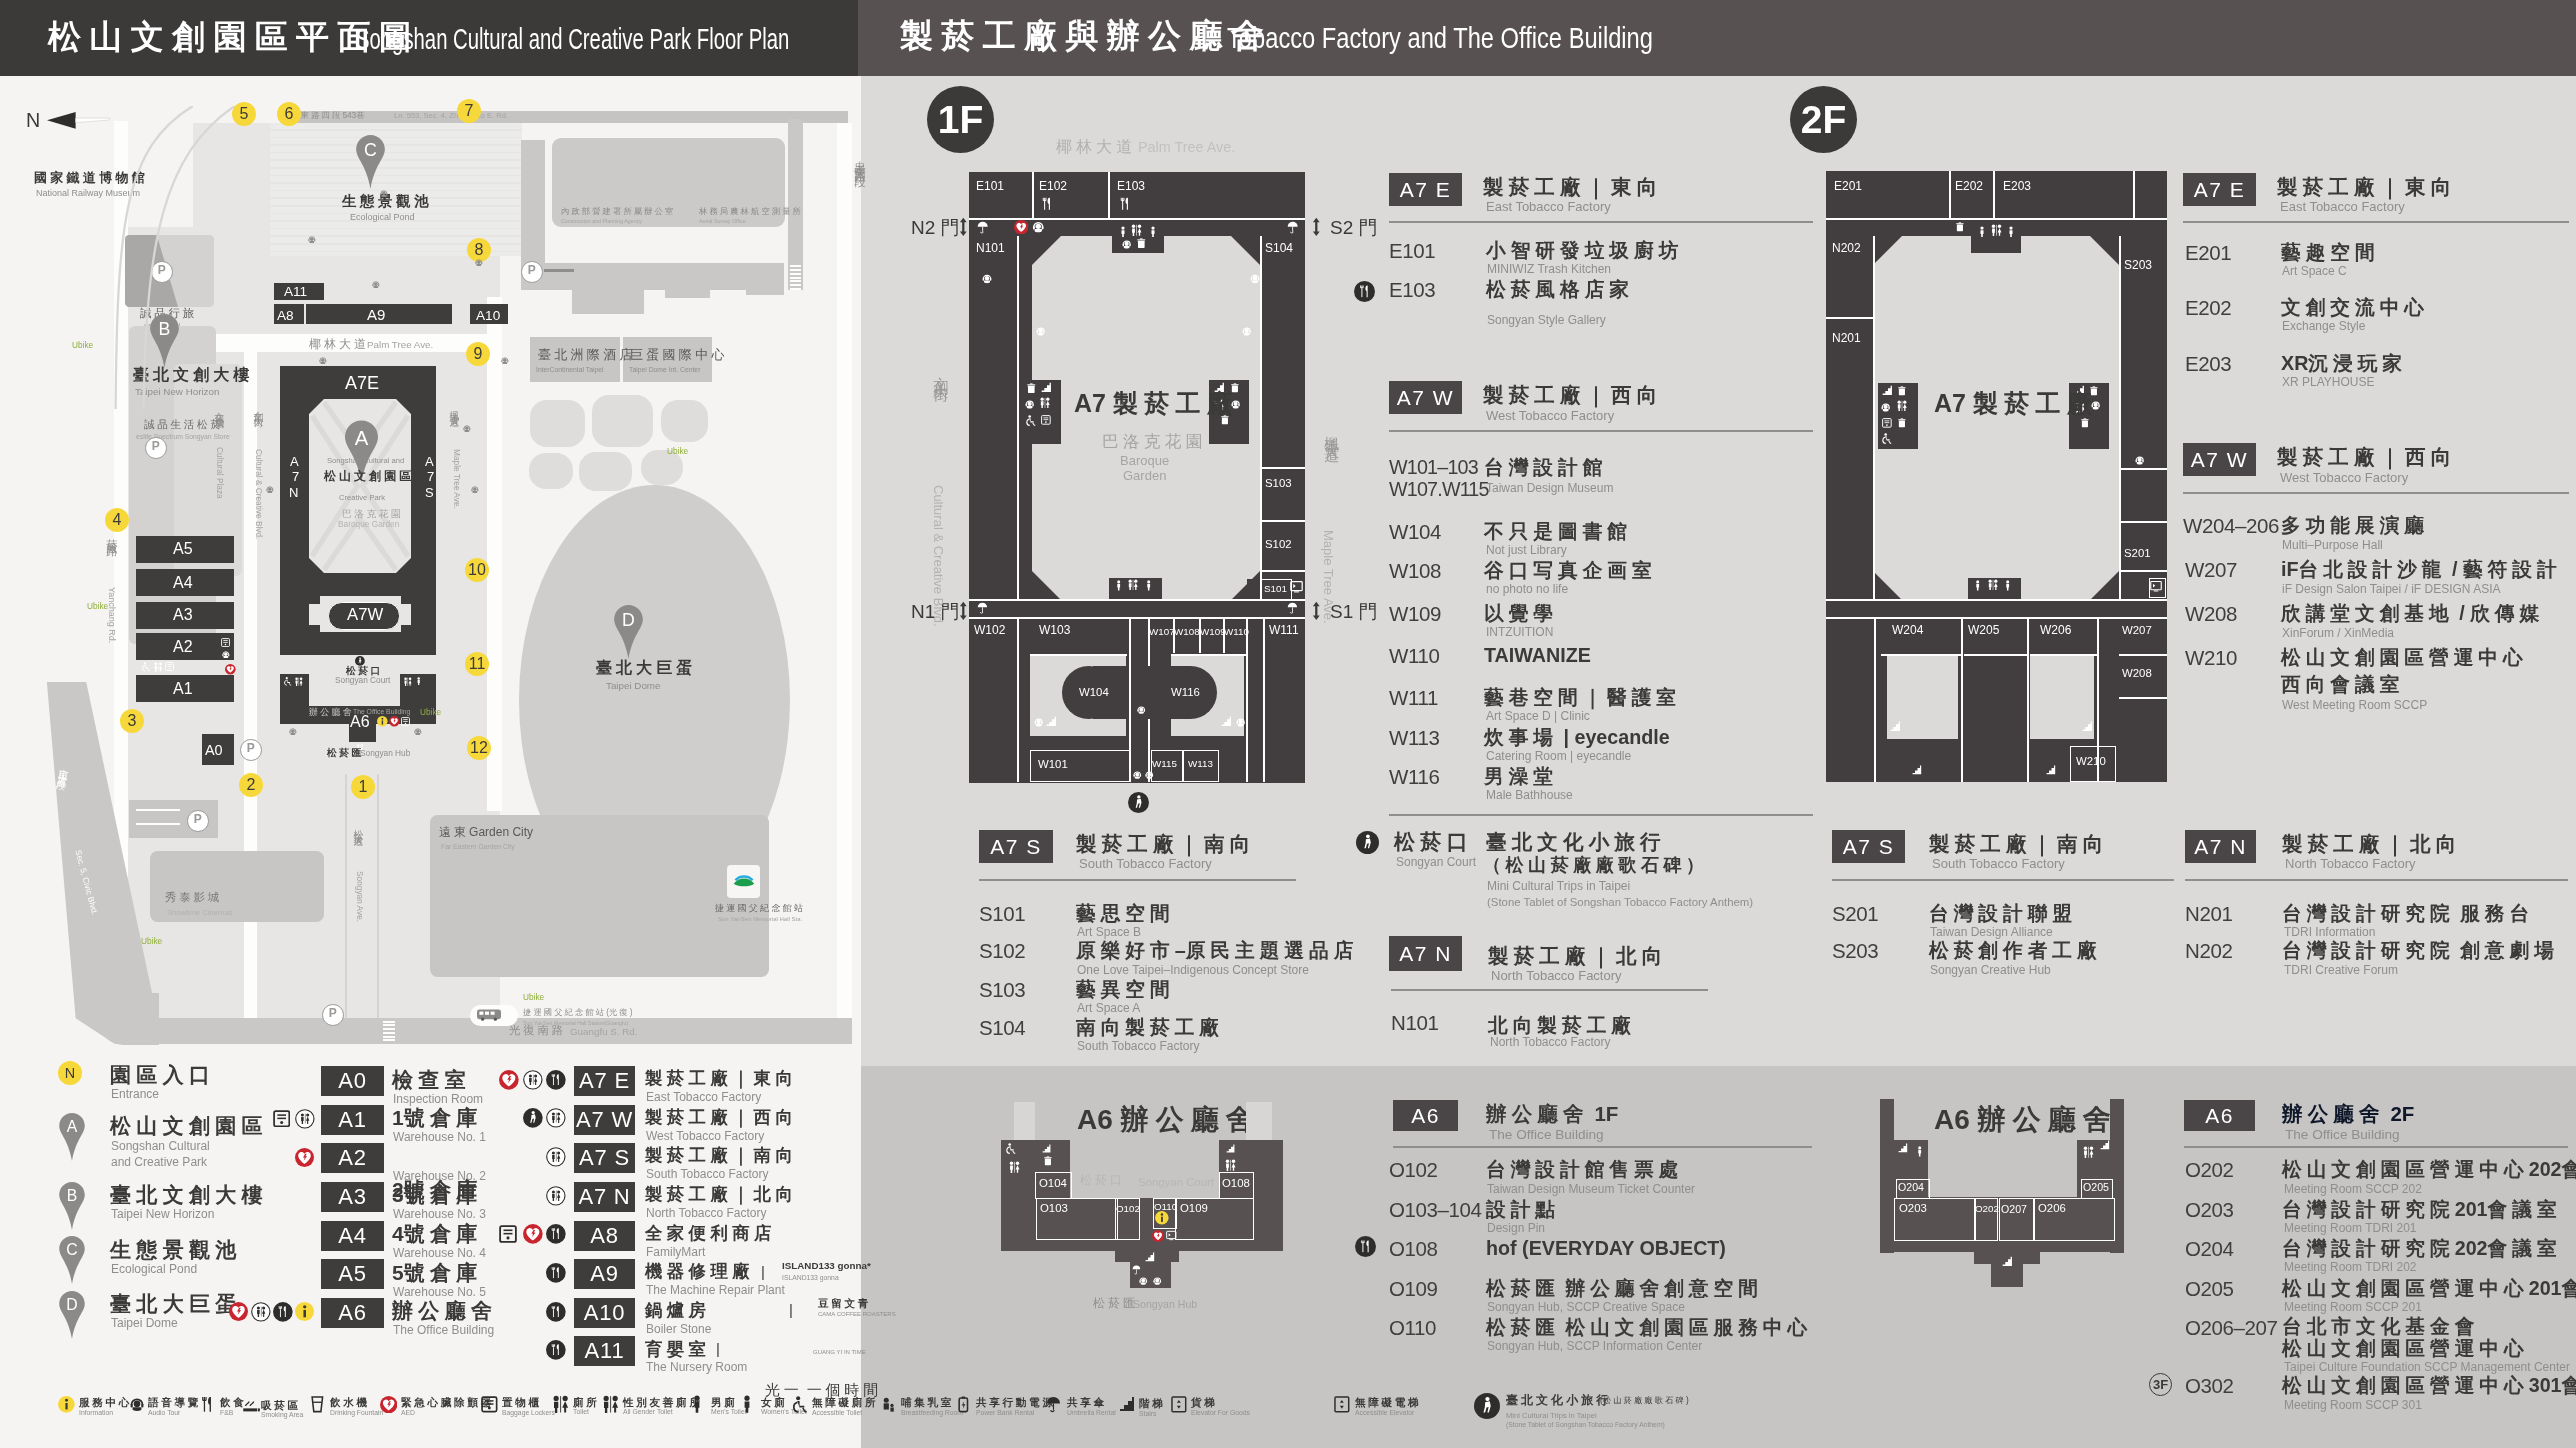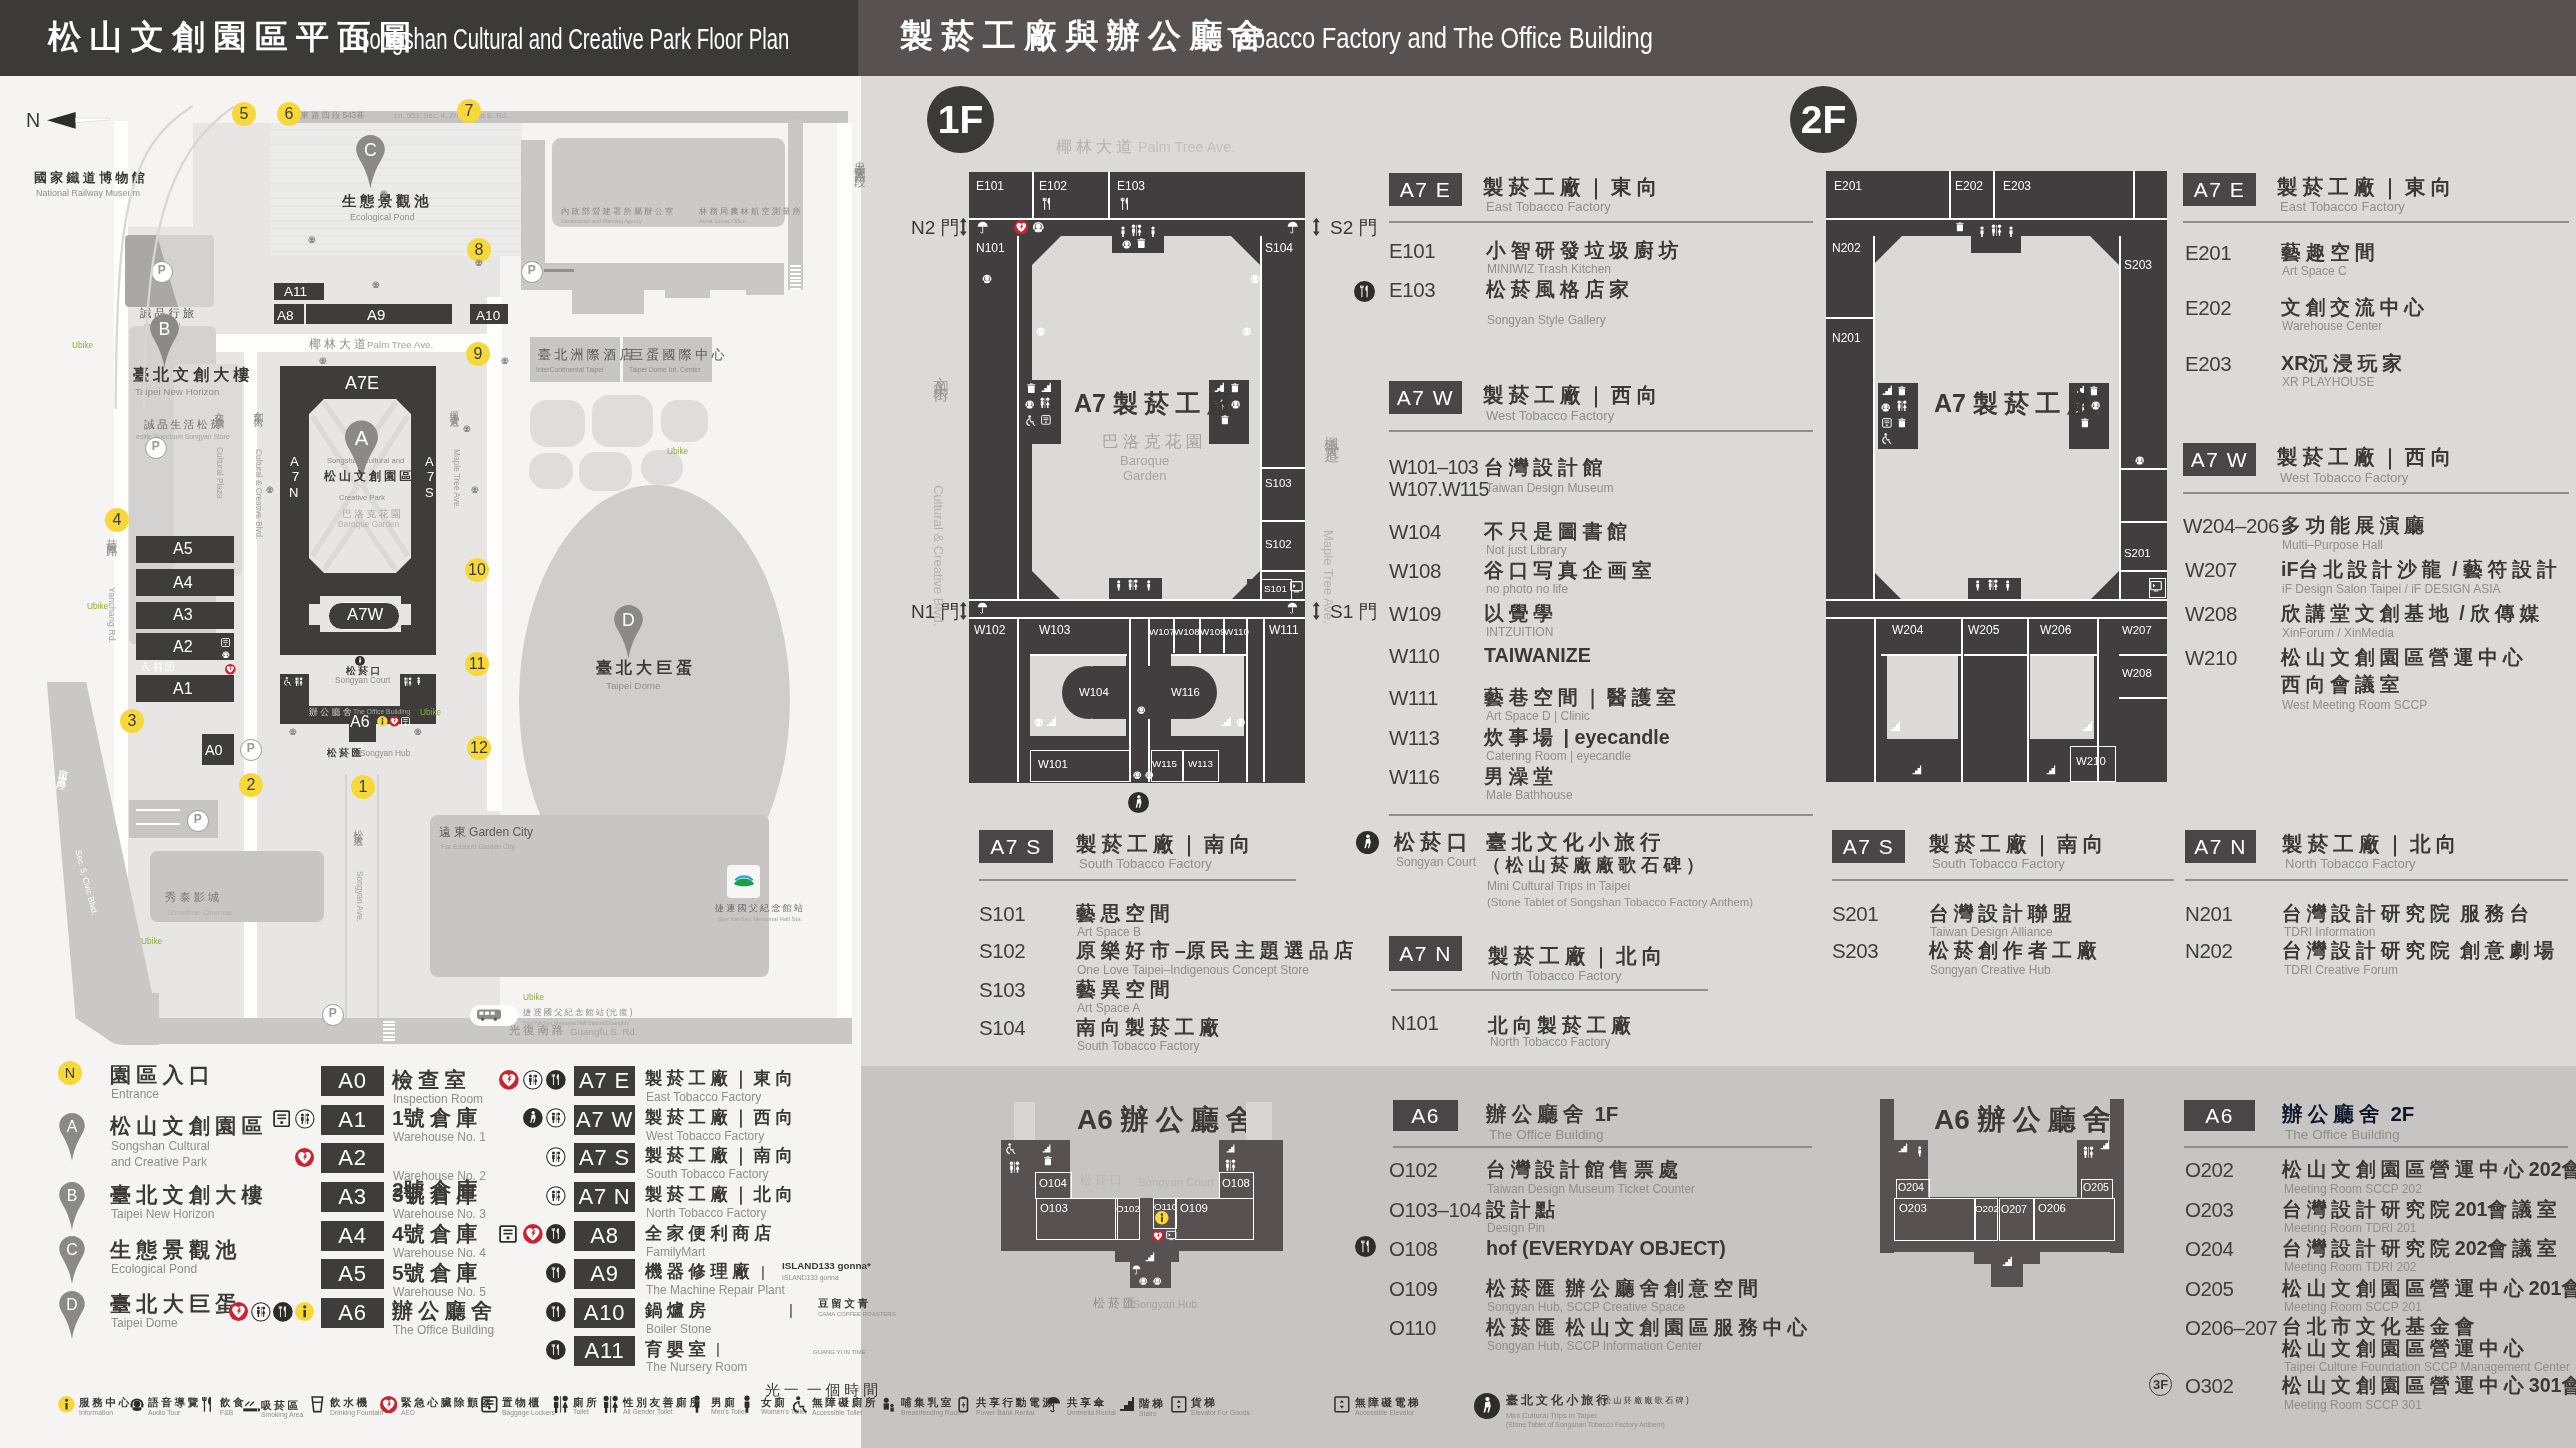--- a/index.html
+++ b/index.html
@@ -1174,21 +1174,21 @@
 <div class="t " style="left:1490px;top:1036px;font-size:12px;color:#8f8e8c;line-height:13.6px;">North Tobacco Factory</div>
 <div class="a" style="left:2183px;top:173px;width:73px;height:33px;background:#4a4647;color:#fff;font-size:21px;text-align:center;line-height:33px;letter-spacing:1.5px;">A7 E</div>
 <div class="t " style="left:2277px;top:175px;font-size:20.5px;color:#3b3a39;font-weight:bold;line-height:23.5px;"><span class="z">製菸工廠｜東向</span></div>
 <div class="t " style="left:2280px;top:199px;font-size:13px;color:#8f8e8c;line-height:15px;">East Tobacco Factory</div>
 <div class="a" style="left:2183px;top:221px;width:386px;height:1.5px;background:#8f8e8c;"></div>
 <div class="t " style="left:2185px;top:241px;font-size:20.5px;color:#403f3e;line-height:23.5px;letter-spacing:-0.4px;">E201</div>
 <div class="t " style="left:2281px;top:241px;font-size:19.7px;color:#3b3a39;font-weight:bold;line-height:23px;"><span class="z">藝趣空間</span></div>
 <div class="t " style="left:2282px;top:265px;font-size:12px;color:#8f8e8c;line-height:13.6px;">Art Space C</div>
 <div class="t " style="left:2185px;top:296px;font-size:20.5px;color:#403f3e;line-height:23.5px;letter-spacing:-0.4px;">E202</div>
 <div class="t " style="left:2281px;top:296px;font-size:19.7px;color:#3b3a39;font-weight:bold;line-height:23px;"><span class="z">文創交流中心</span></div>
-<div class="t " style="left:2282px;top:320px;font-size:12px;color:#8f8e8c;line-height:13.6px;">Warehouse Center</div>
+<div class="t " style="left:2282px;top:320px;font-size:12px;color:#8f8e8c;line-height:13.6px;">Exchange Style</div>
 <div class="t " style="left:2185px;top:352px;font-size:20.5px;color:#403f3e;line-height:23.5px;letter-spacing:-0.4px;">E203</div>
 <div class="t " style="left:2281px;top:352px;font-size:19.7px;color:#3b3a39;font-weight:bold;line-height:23px;">XR<span class="z">沉浸玩家</span></div>
 <div class="t " style="left:2282px;top:376px;font-size:12px;color:#8f8e8c;line-height:13.6px;">XR PLAYHOUSE</div>
 <div class="a" style="left:2183px;top:443px;width:73px;height:33px;background:#4a4647;color:#fff;font-size:21px;text-align:center;line-height:33px;letter-spacing:1.5px;">A7 W</div>
 <div class="t " style="left:2277px;top:445px;font-size:20.5px;color:#3b3a39;font-weight:bold;line-height:23.5px;"><span class="z">製菸工廠｜西向</span></div>
 <div class="t " style="left:2280px;top:470px;font-size:13px;color:#8f8e8c;line-height:15px;">West Tobacco Factory</div>
 <div class="a" style="left:2183px;top:492px;width:386px;height:1.5px;background:#8f8e8c;"></div>
 <div class="t " style="left:2183px;top:514px;font-size:20.5px;color:#403f3e;line-height:23.5px;letter-spacing:-0.4px;">W204–206</div>
 <div class="t " style="left:2281px;top:514px;font-size:19.7px;color:#3b3a39;font-weight:bold;line-height:23px;"><span class="z">多功能展演廳</span></div>
 <div class="t " style="left:2282px;top:539px;font-size:12px;color:#8f8e8c;line-height:13.6px;">Multi–Purpose Hall</div>

